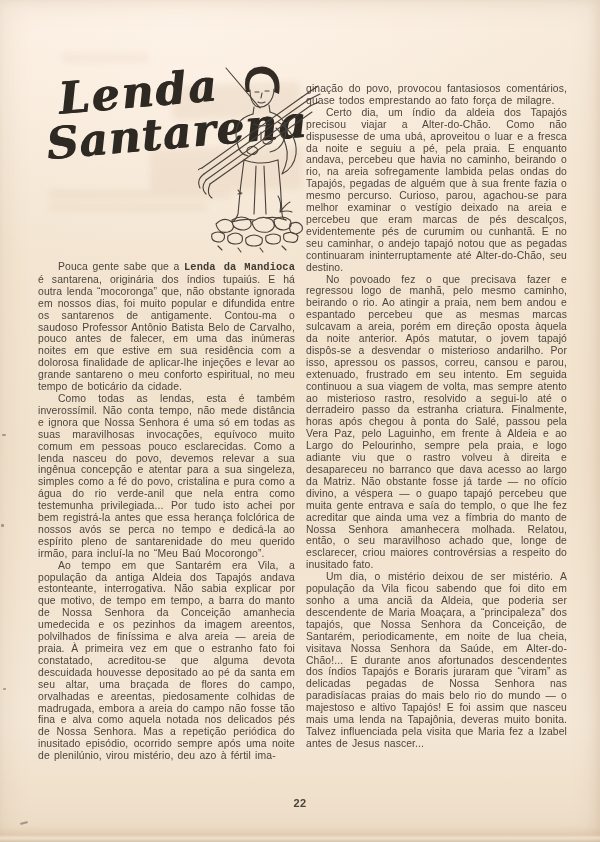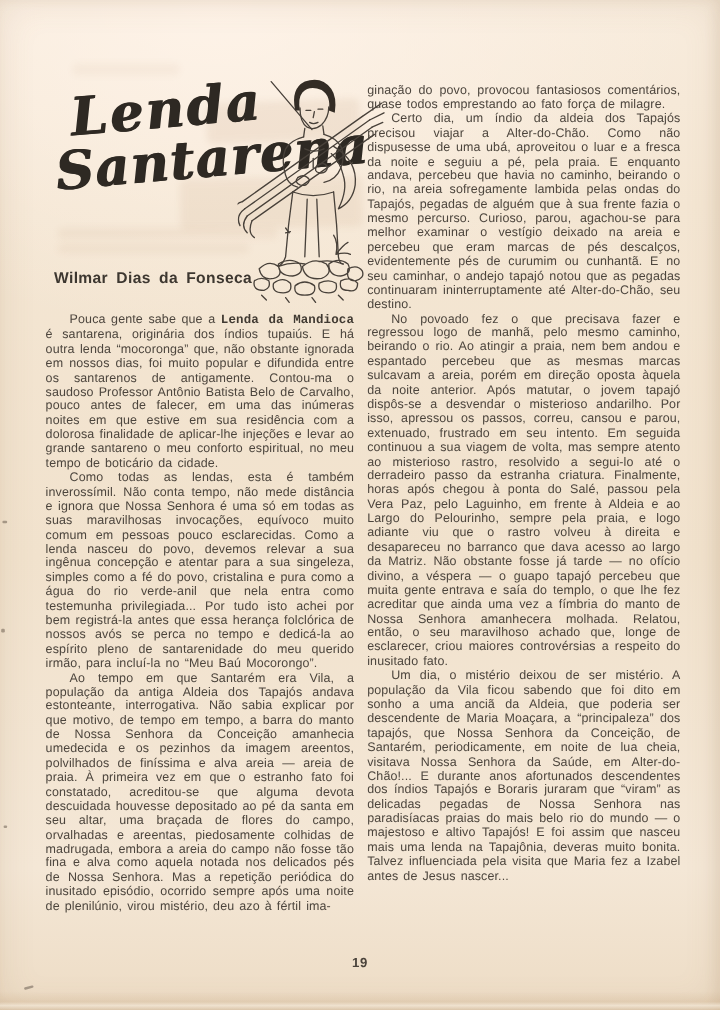--- a/index.html
+++ b/index.html
@@ -52,21 +52,21 @@
   }
 
   .illustration { position:absolute; left:198px; top:62px; width:124px; height:194px; }
 
   .col {
     position:absolute; overflow:hidden;
     font-size:10.4px; line-height:11.9px; text-align:justify;
     color:#4c453d; word-spacing:1.2px; letter-spacing:0.1px;
   }
   .col-left  { left:38px;  top:261px; width:257px; height:520px; }
-  .col-right { left:306px; top:70px;  width:261px; height:716px; }
+  .col-right { left:306px; top:83px;  width:261px; height:716px; }
   .para { margin:0; text-indent:20px; }
   .para.noindent { text-indent:0; }
   .para b { font-weight:bold; color:#413a32;font-family:Liberation Mono, monospace; }
 
   .page-number {
     position:absolute; left:283px; top:797px; width:34px; text-align:center;
     font-size:11px; font-weight:bold; color:#4a433b; letter-spacing:0.5px;
   }
 </style>
 </head>
@@ -115,36 +115,35 @@
                                 M92,162 q8,-4 12,2 q2,6 -6,8 q-8,0 -6,-10 Z
                                 M14,172 q6,-4 12,0 q2,6 -4,8 q-10,0 -8,-8 Z
                                 M30,174 q8,-6 14,0 q2,8 -6,8 q-10,0 -8,-8 Z
                                 M48,176 q8,-6 16,0 q2,8 -8,8 q-10,0 -8,-8 Z
                                 M68,174 q8,-4 14,0 q2,8 -6,8 q-10,0 -8,-8 Z
                                 M86,172 q8,-4 14,2 q0,8 -8,6 q-8,0 -6,-8 Z"></path>
       <path d="M20,184 l4,4 M40,186 l3,4 M62,186 l3,4 M84,184 l4,4"></path>
     </g>
   </svg>
 
-  <div class="byline">Wilmar Dias da Fonseca</div>
 
   <div class="col col-left">
     <p class="para"><span>Pouca gente sabe que a </span><b>Lenda da Mandioca</b><span> é santarena, originária dos índios tupaiús. E há outra lenda “mocoronga” que, não obstante ignorada em nossos dias, foi muito popular e difundida entre os santarenos de antigamente. Contou-ma o saudoso Professor Antônio Batista Belo de Carvalho, pouco antes de falecer, em uma das inúmeras noites em que estive em sua residência com a dolorosa finalidade de aplicar-lhe injeções e levar ao grande santareno o meu conforto espiritual, no meu tempo de boticário da cidade.</span></p>
     <p class="para">Como todas as lendas, esta é também inverossímil. Não conta tempo, não mede distância e ignora que Nossa Senhora é uma só em todas as suas maravilhosas invocações, equívoco muito comum em pessoas pouco esclarecidas. Como a lenda nasceu do povo, devemos relevar a sua ingênua concepção e atentar para a sua singeleza, simples como a fé do povo, cristalina e pura como a água do rio verde-anil que nela entra como testemunha privilegiada... Por tudo isto achei por bem registrá-la antes que essa herança folclórica de nossos avós se perca no tempo e dedicá-la ao espírito pleno de santarenidade do meu querido irmão, para incluí-la no “Meu Baú Mocorongo”.</p>
     <p class="para">Ao tempo em que Santarém era Vila, a população da antiga Aldeia dos Tapajós andava estonteante, interrogativa. Não sabia explicar por que motivo, de tempo em tempo, a barra do manto de Nossa Senhora da Conceição amanhecia umedecida e os pezinhos da imagem areentos, polvilhados de finíssima e alva areia — areia de praia. À primeira vez em que o estranho fato foi constatado, acreditou-se que alguma devota descuidada houvesse depositado ao pé da santa em seu altar, uma braçada de flores do campo, orvalhadas e areentas, piedosamente colhidas de madrugada, embora a areia do campo não fosse tão fina e alva como aquela notada nos delicados pés de Nossa Senhora. Mas a repetição periódica do inusitado episódio, ocorrido sempre após uma noite de plenilúnio, virou mistério, deu azo à fértil ima-</p>
   </div>
 
   <div class="col col-right">
     <p class="para noindent">ginação do povo, provocou fantasiosos comentários, quase todos emprestando ao fato força de milagre.</p>
     <p class="para">Certo dia, um índio da aldeia dos Tapajós precisou viajar a Alter-do-Chão. Como não dispusesse de uma ubá, aproveitou o luar e a fresca da noite e seguiu a pé, pela praia. E enquanto andava, percebeu que havia no caminho, beirando o rio, na areia sofregamente lambida pelas ondas do Tapajós, pegadas de alguém que à sua frente fazia o mesmo percurso. Curioso, parou, agachou-se para melhor examinar o vestígio deixado na areia e percebeu que eram marcas de pés descalços, evidentemente pés de curumim ou cunhantã. E no seu caminhar, o andejo tapajó notou que as pegadas continuaram ininterruptamente até Alter-do-Chão, seu destino.</p>
     <p class="para">No povoado fez o que precisava fazer e regressou logo de manhã, pelo mesmo caminho, beirando o rio. Ao atingir a praia, nem bem andou e espantado percebeu que as mesmas marcas sulcavam a areia, porém em direção oposta àquela da noite anterior. Após matutar, o jovem tapajó dispôs-se a desvendar o misterioso andarilho. Por isso, apressou os passos, correu, cansou e parou, extenuado, frustrado em seu intento. Em seguida continuou a sua viagem de volta, mas sempre atento ao misterioso rastro, resolvido a segui-lo até o derradeiro passo da estranha criatura. Finalmente, horas após chegou à ponta do Salé, passou pela Vera Paz, pelo Laguinho, em frente à Aldeia e ao Largo do Pelourinho, sempre pela praia, e logo adiante viu que o rastro volveu à direita e desapareceu no barranco que dava acesso ao largo da Matriz. Não obstante fosse já tarde — no ofício divino, a véspera — o guapo tapajó percebeu que muita gente entrava e saía do templo, o que lhe fez acreditar que ainda uma vez a fímbria do manto de Nossa Senhora amanhecera molhada. Relatou, então, o seu maravilhoso achado que, longe de esclarecer, criou maiores controvérsias a respeito do inusitado fato.</p>
     <p class="para">Um dia, o mistério deixou de ser mistério. A população da Vila ficou sabendo que foi dito em sonho a uma anciã da Aldeia, que poderia ser descendente de Maria Moaçara, a “principaleza” dos tapajós, que Nossa Senhora da Conceição, de Santarém, periodicamente, em noite de lua cheia, visitava Nossa Senhora da Saúde, em Alter-do-Chão!... E durante anos afortunados descendentes dos índios Tapajós e Boraris juraram que “viram” as delicadas pegadas de Nossa Senhora nas paradisíacas praias do mais belo rio do mundo — o majestoso e altivo Tapajós! E foi assim que nasceu mais uma lenda na Tapajônia, deveras muito bonita. Talvez influenciada pela visita que Maria fez a Izabel antes de Jesus nascer...</p>
   </div>
 
-  <div class="page-number">19</div>
+  <div class="page-number">22</div>
 
   <div class="speck" style="left:2px;  top:434px; width:4px; height:2px;"></div>
   <div class="speck" style="left:1px;  top:524px; width:3px; height:3px;"></div>
   <div class="speck" style="left:20px; top:822px; width:8px; height:2px; transform:rotate(-15deg);"></div>
   <div class="speck" style="left:3px;  top:688px; width:3px; height:2px;"></div>
 
   <div class="edge-vignette"></div>
   <div class="bottom-edge"></div>
 </div>
 

